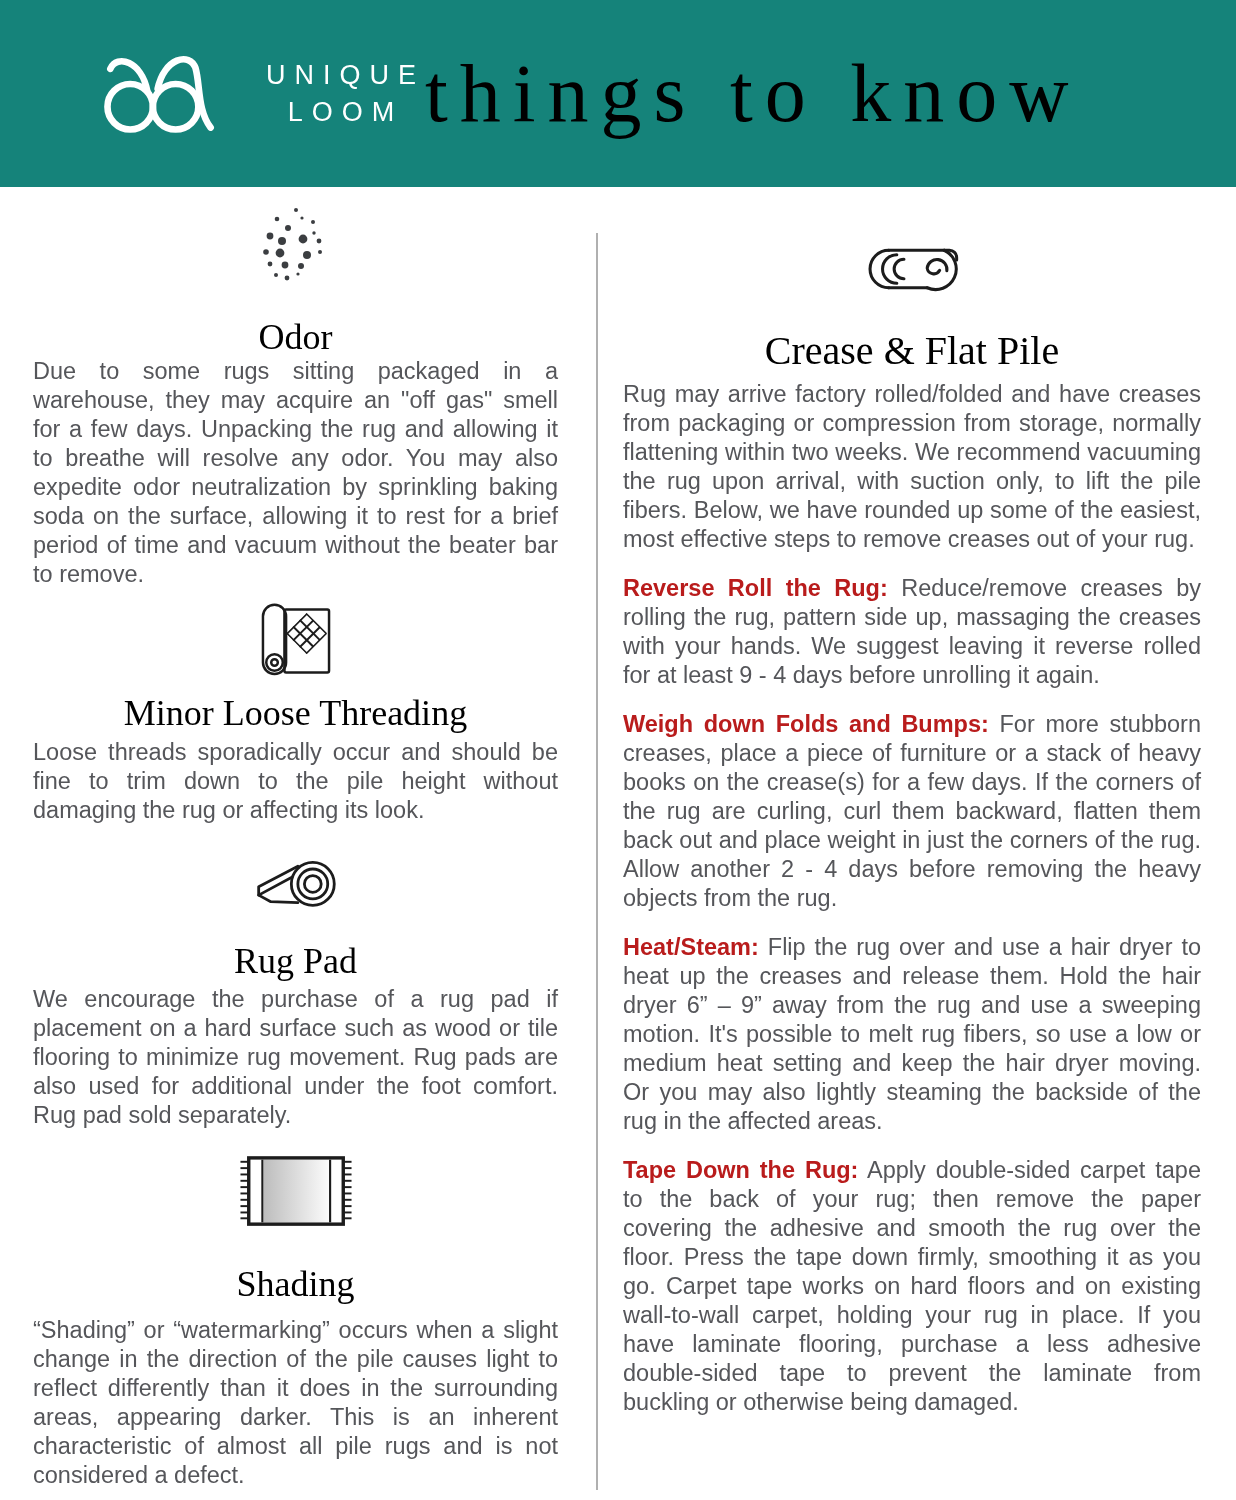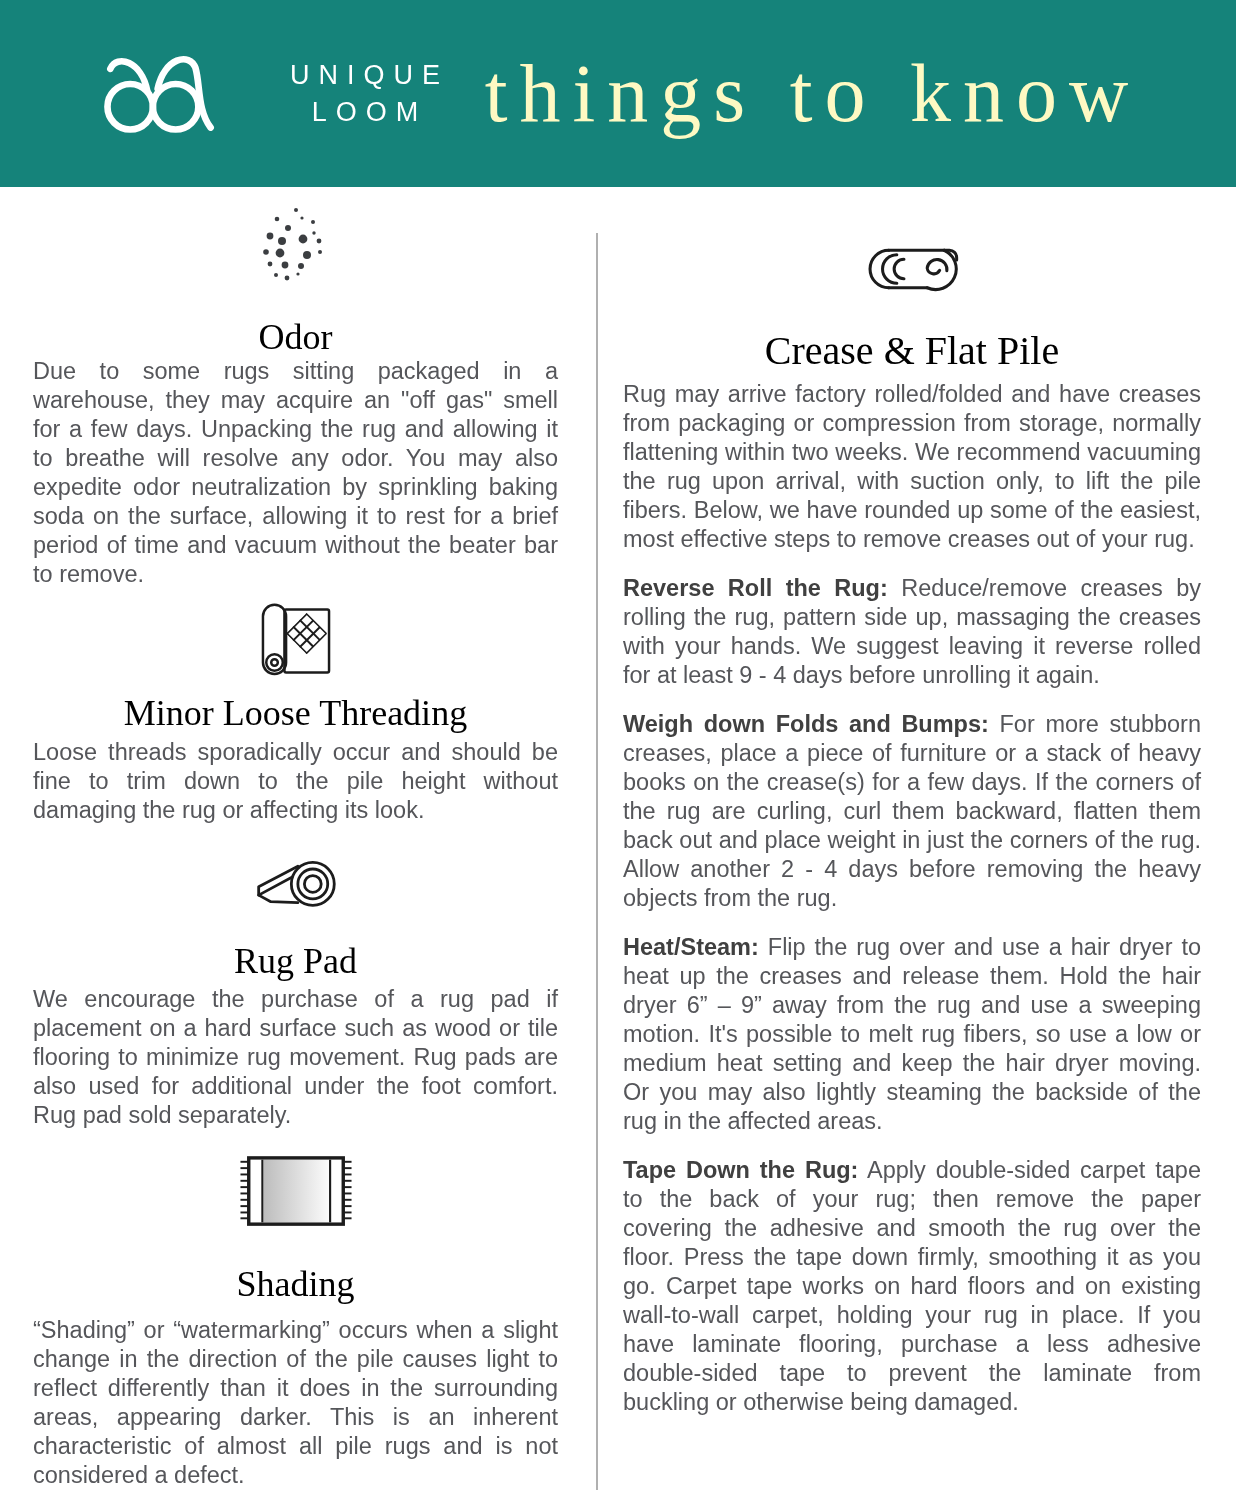--- a/index.html
+++ b/index.html
@@ -8,29 +8,29 @@
     width: 1236px; height: 1500px; overflow: hidden;
     font-family: "Liberation Sans", sans-serif;
     position: relative;
   }
   
   .header {
     height: 187px; background: #15837A;
     display: flex; align-items: center;
     padding-left: 98px; padding-right: 40px;
   }
-  .brand { display: flex; align-items: center; gap: 24px; }
+  .brand { display: flex; align-items: center; }
   .brand svg { display: block; }
   .wordmark {
     margin-left: 26px; color: #ffffff;
     font-size: 27px; letter-spacing: 9px; line-height: 1.35;
     text-align: center; font-weight: 400;
   }
   .page-title {
-    flex: 1; text-align: center; color: #fef9c3;
+    flex: 1; color: #000000;
     font-family: "Liberation Serif", serif;
     font-size: 82px; letter-spacing: 12px; font-weight: 400;
     padding-right: 20px; white-space: nowrap;
   }
   
   .main { display: flex; align-items: flex-start; padding-left: 33px; }
   .col-left  { width: 525px; }
   .divider   { width: 2px; height: 1257px; background: #b0b0b0; margin-left: 38px; margin-top: 46px; flex: none; }
   .col-right { width: 578px; margin-left: 25px; }
   
@@ -38,21 +38,21 @@
   .sec-heading {
     font-family: "Liberation Serif", serif; font-weight: 400;
     color: #000000; text-align: center;
     font-size: 36px; line-height: 1.12;
   }
   .body-text {
     color: #55565a; font-size: 23.5px; line-height: 29px;
     text-align: justify;
   }
   .tip { margin-top: 20px; }
-  .tip strong { color: #404040; font-weight: 700; }
+  .tip strong { color: #b91c1c; font-weight: 700; }
   
   .sec-odor .icon-row      { margin-top: 18px; }
   .sec-odor .sec-heading   { margin-top: 24px; }
   .sec-odor .body-text     { }
   .sec-threading .icon-row { margin-top: 10px; }
   .sec-threading .sec-heading { margin-top: 6px; }
   .sec-threading .body-text   { margin-top: 4px; }
   .sec-rugpad .icon-row    { margin-top: 30px; }
   .sec-rugpad .sec-heading { margin-top: 26px; }
   .sec-rugpad .body-text   { margin-top: 4px; }

